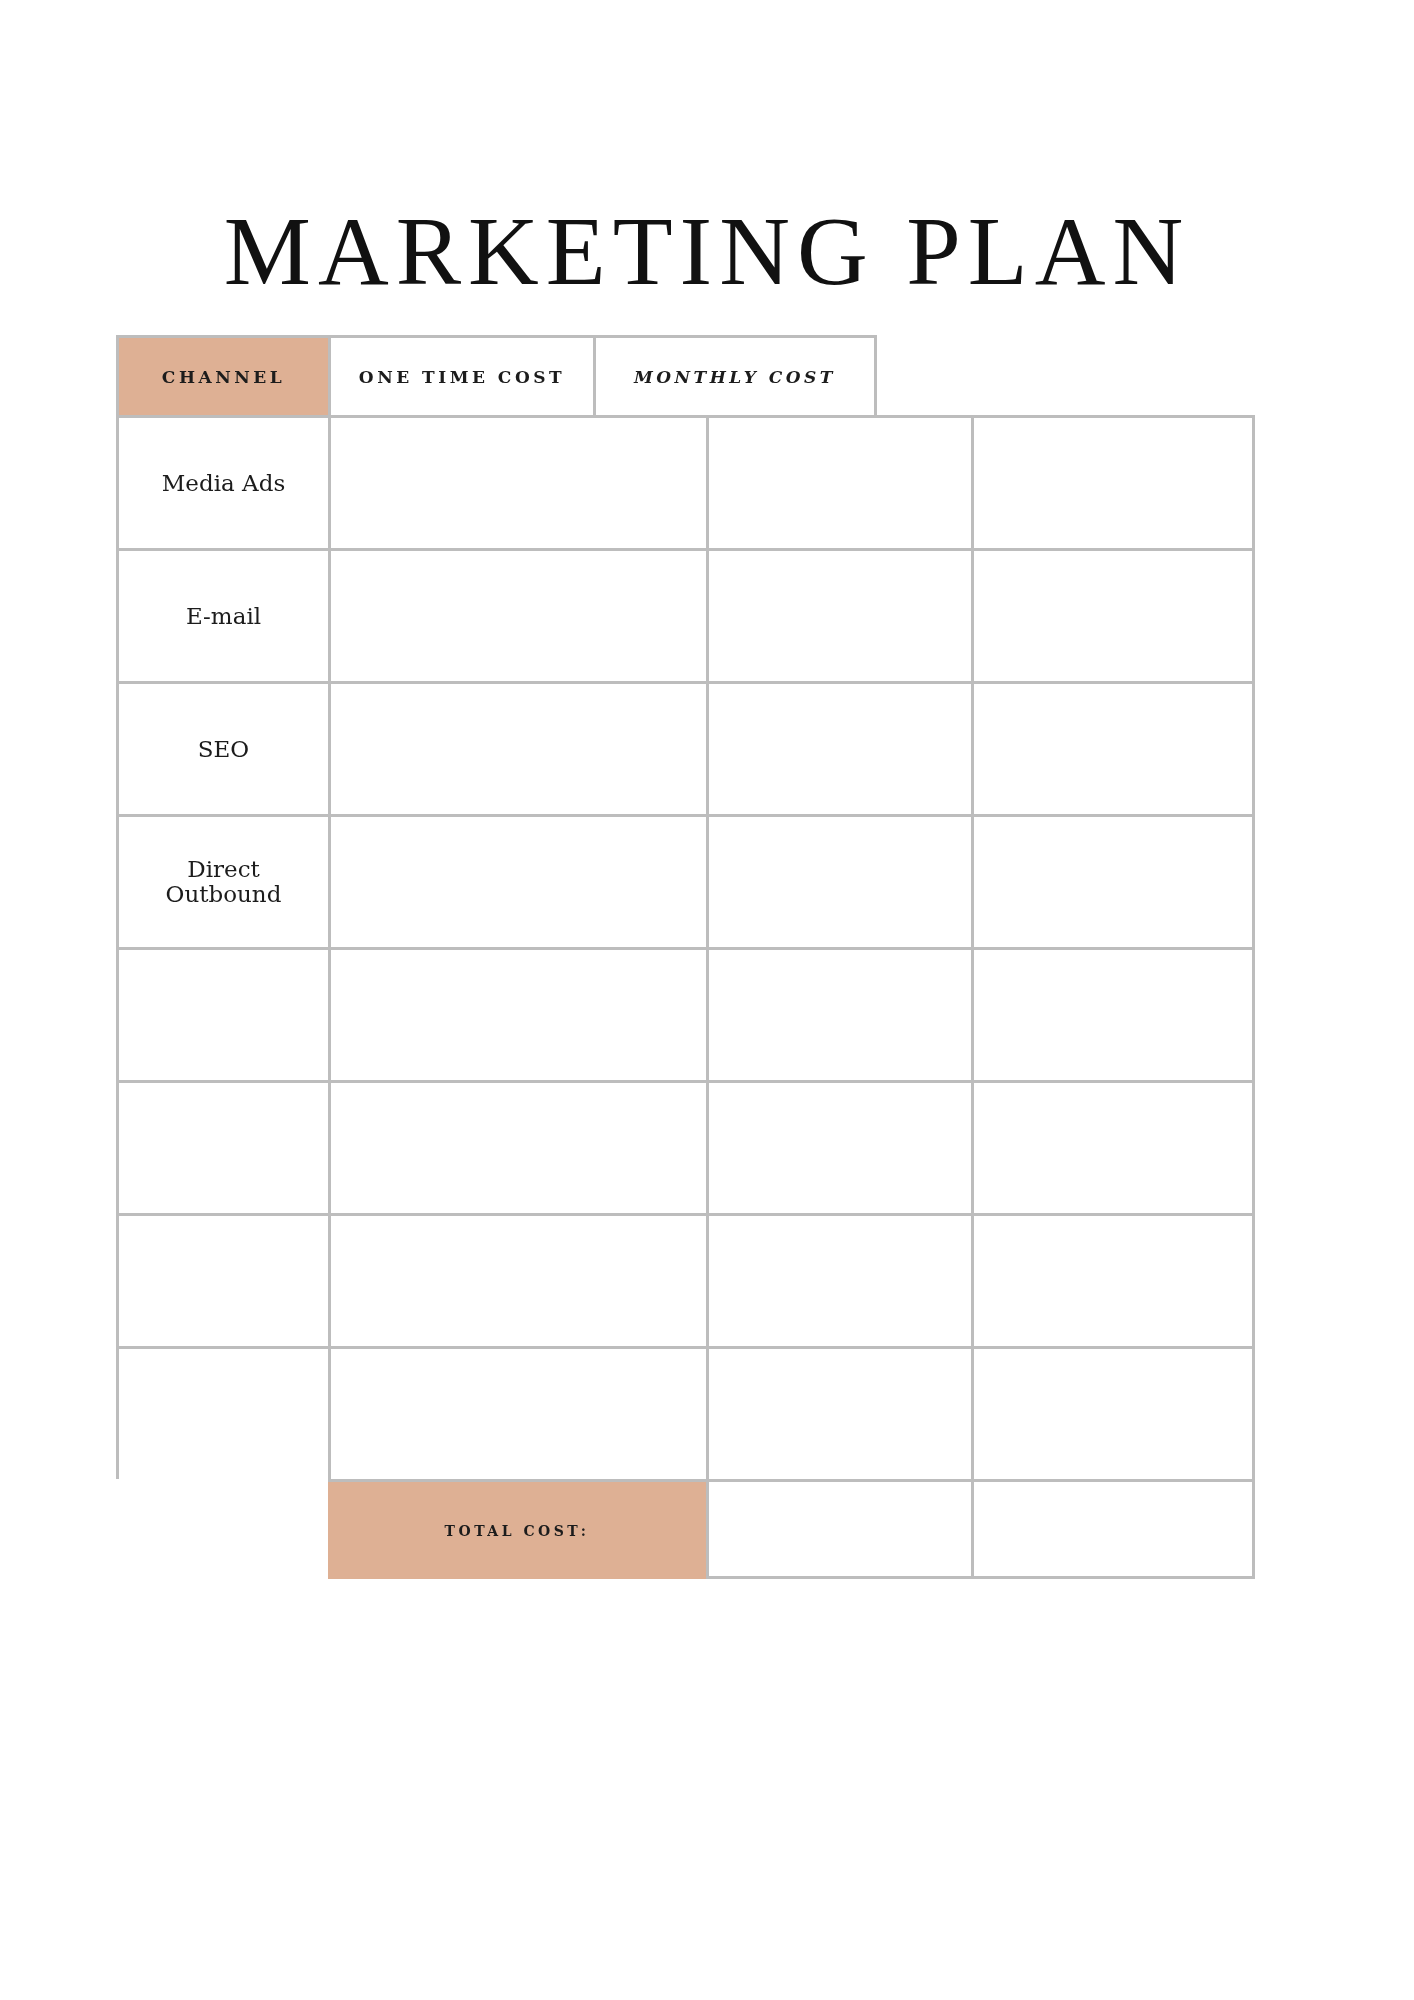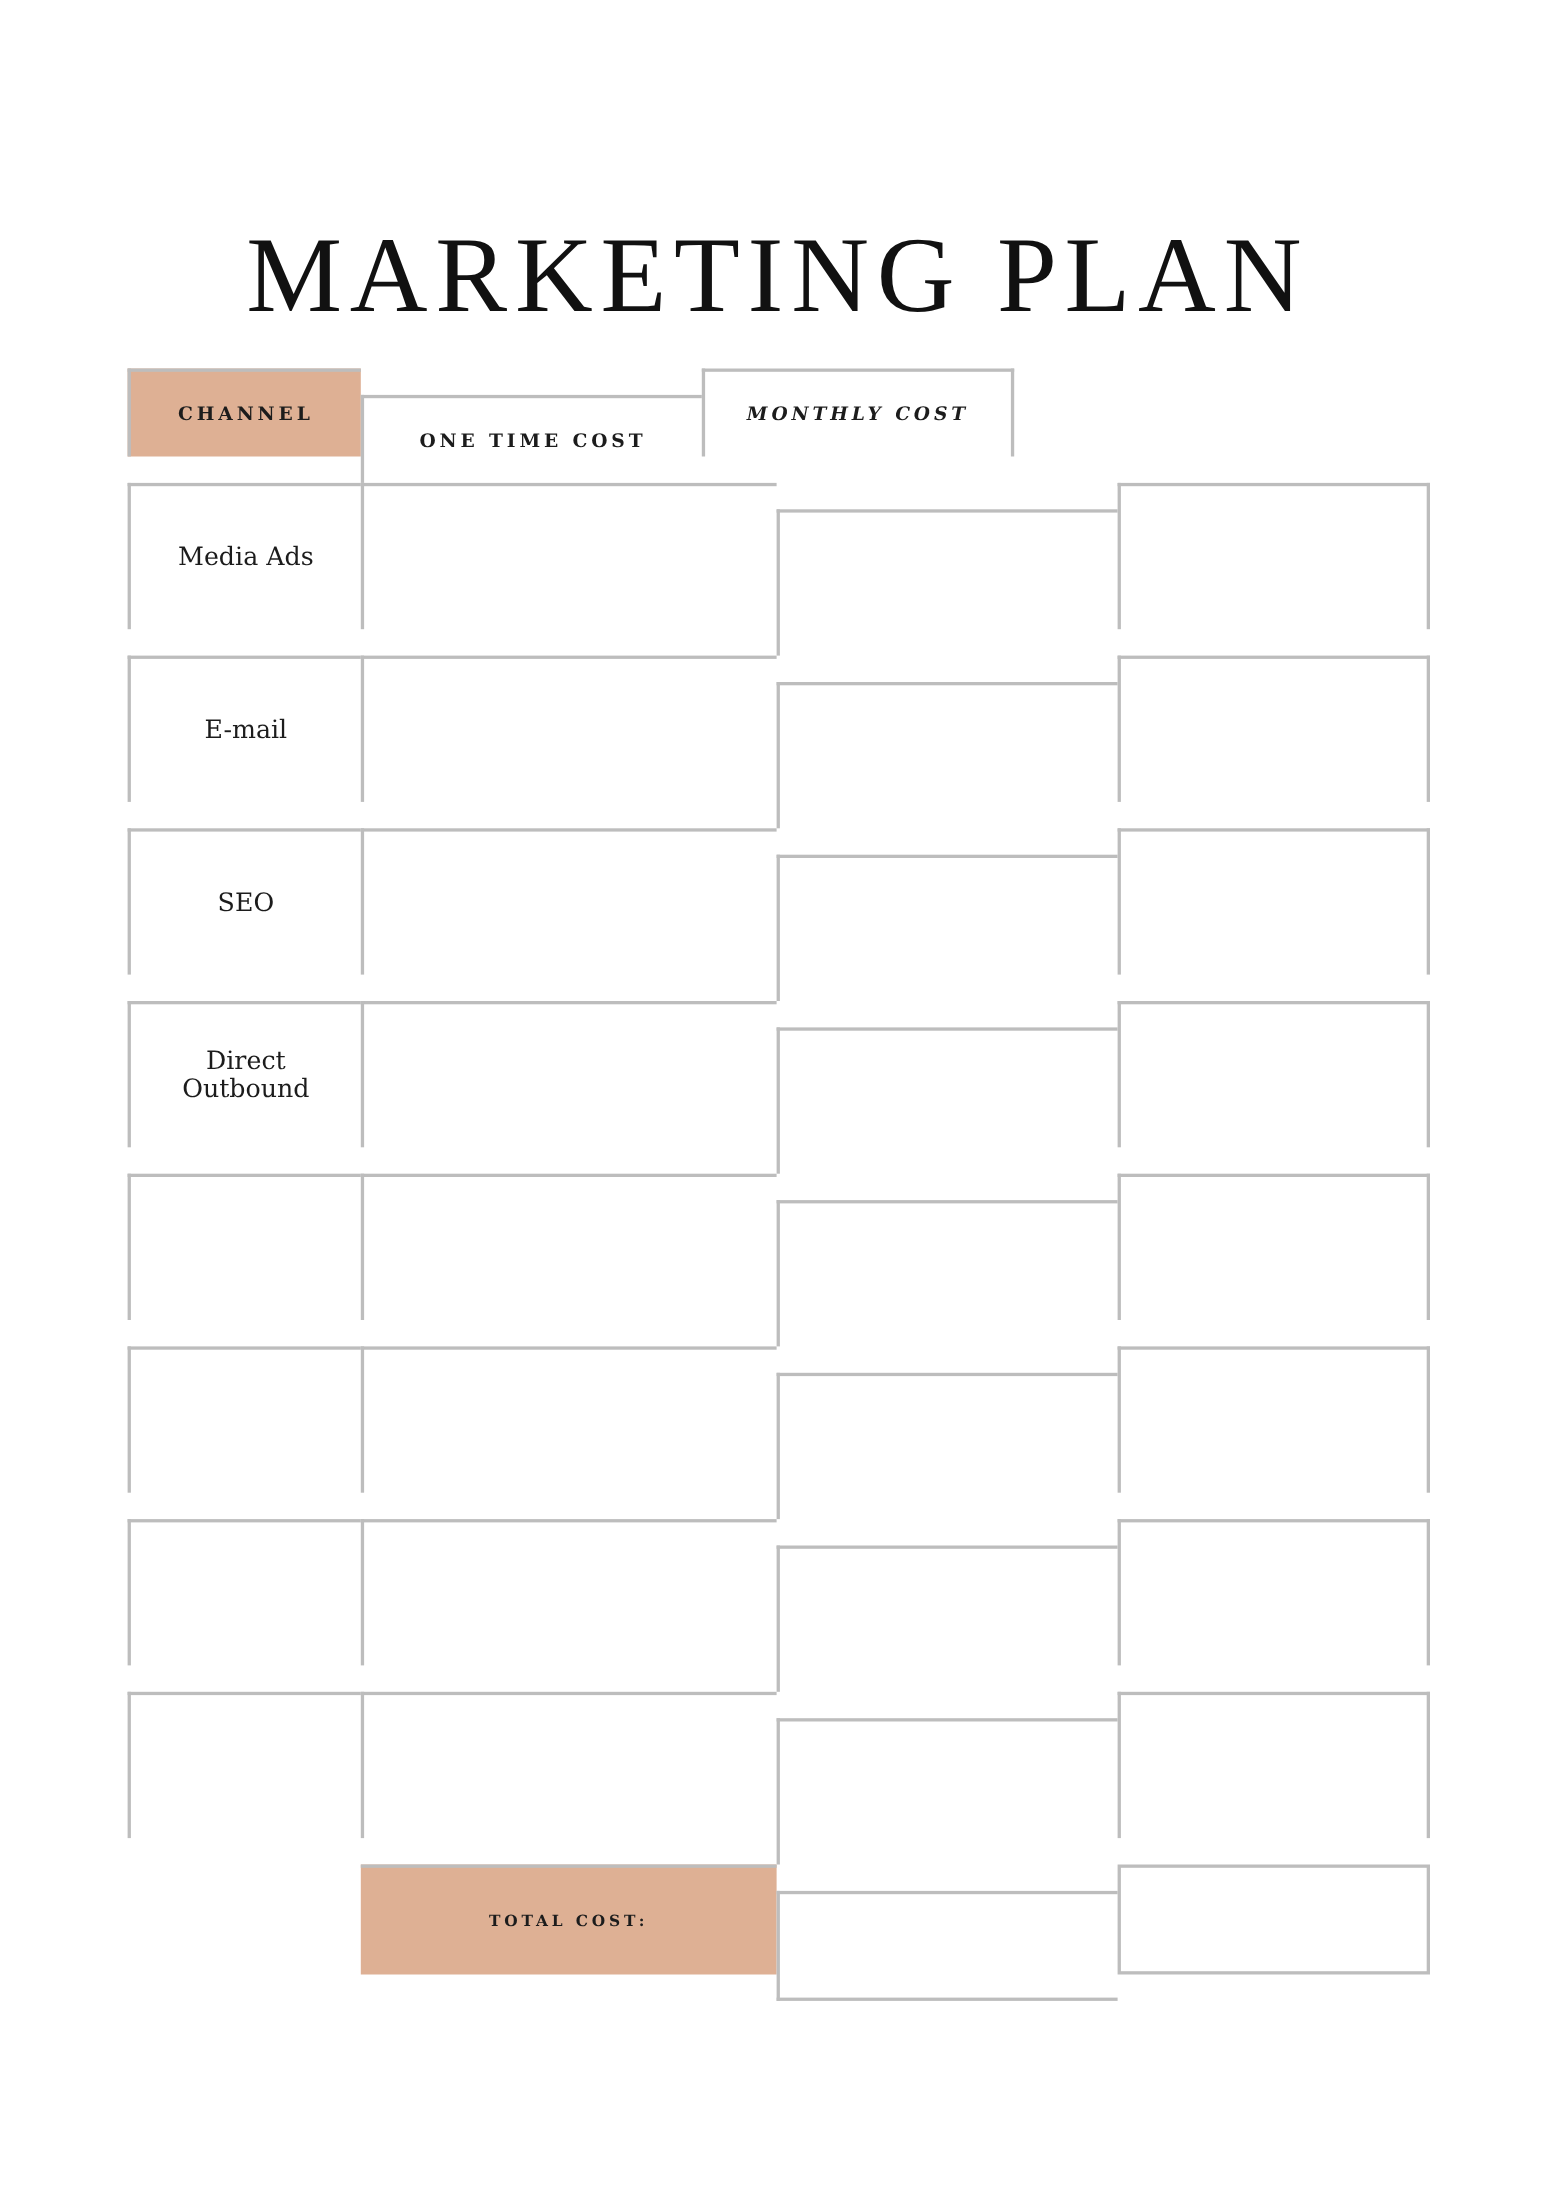--- a/index.html
+++ b/index.html
@@ -6,21 +6,21 @@
   body { width: 1414px; height: 2000px; position: relative; overflow: hidden;
          font-family: "DejaVu Serif", "Liberation Serif", serif; color: #1c1c1c; }
   .title { position: absolute; left: 0; top: 130px; width: 1414px; text-align: center;
            font-family: "Liberation Serif", "DejaVu Serif", serif; font-size: 98px;
            letter-spacing: 7px; line-height: 110px; color: #111; font-weight: normal; }
   .grid { position: absolute; left: 116px; top: 335px; }
   .row { display: flex; }
   .cell { box-sizing: border-box; border-left: 3px solid #bdbdbd; border-top: 3px solid #bdbdbd;
           display: flex; align-items: center; justify-content: center; text-align: center; }
   .cell.last { border-right: 3px solid #bdbdbd; }
-  .c1 { width: 212px; } .c2 { width: 378px; } .c3 { width: 310px; margin-top: 24px; } .c4 { width: 284px; font-style: italic; }
+  .c1 { width: 212px; } .c2 { width: 378px; } .c3 { width: 265px; } .c4 { width: 284px; font-style: italic; }
   .hdr .cell { height: 80px; font-size: 17px; font-weight: bold; letter-spacing: 3.5px; }
   .hdr .c1 { background: #deb094; }
   .body-row .cell { height: 133px; font-size: 23px; line-height: 25px; }
   .body-row:last-of-type .cell { }
   .total-row .cell { height: 100px; border-bottom: 3px solid #bdbdbd; }
   .total-row .spacer { width: 212px; border: none; }
   .total-row .c2 { background: #deb094; border-left: none; font-size: 14px; font-weight: bold; letter-spacing: 3.5px; border-bottom: none; }
 </style>
 </head>
 <body>

